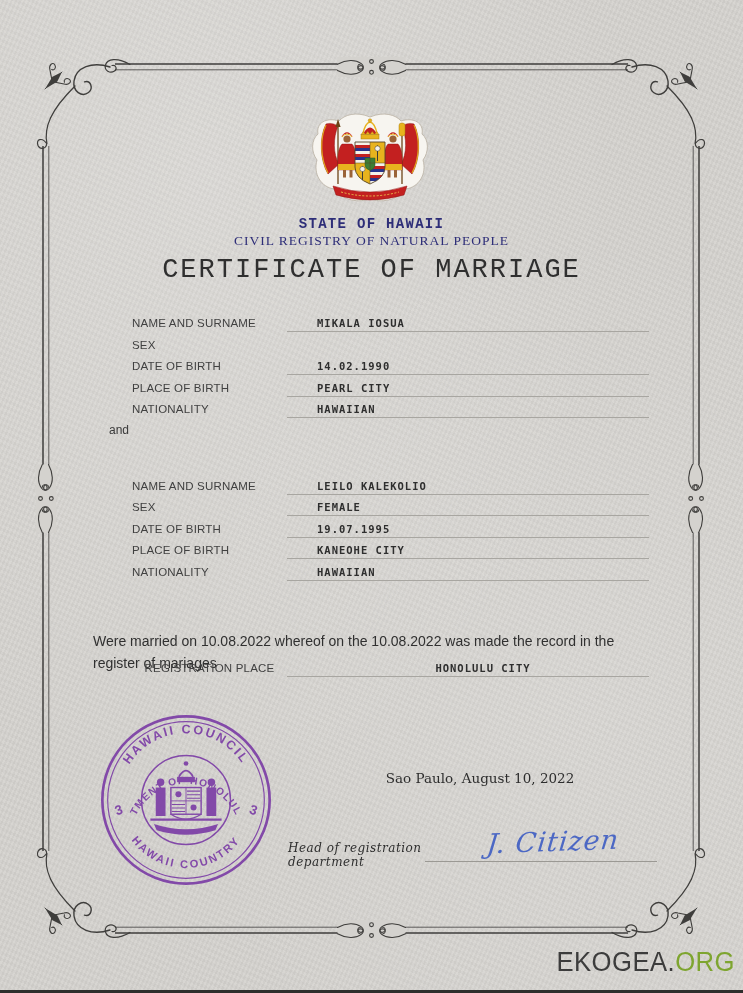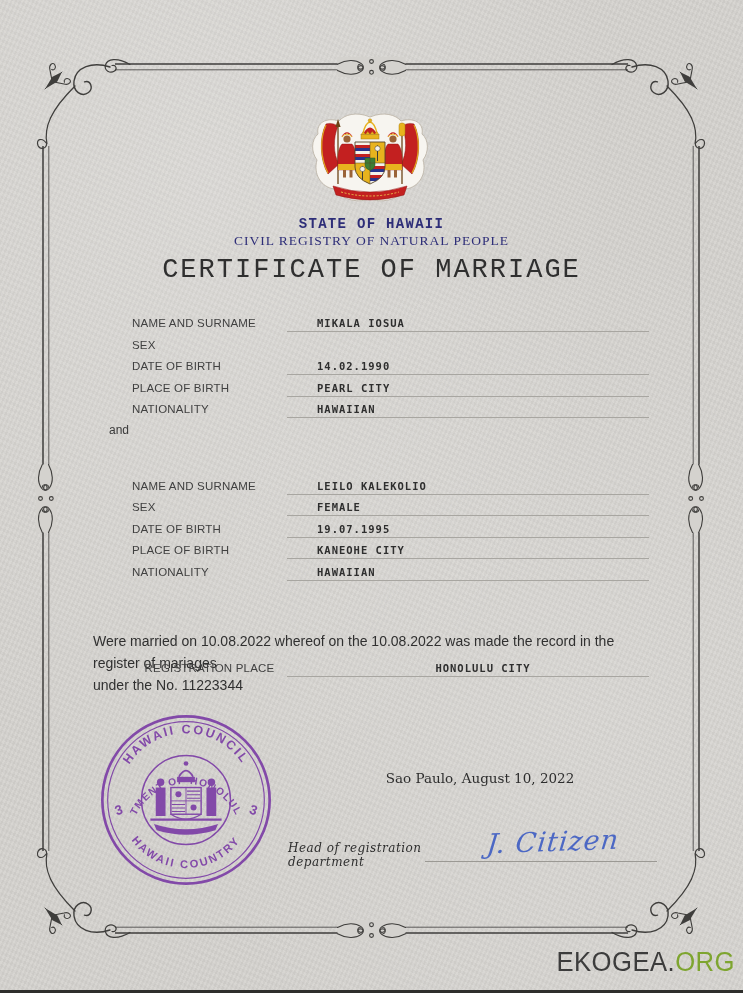--- a/index.html
+++ b/index.html
@@ -197,21 +197,20 @@
       <div class="fline">KANEOHE CITY</div>
     </div>
     <div class="fieldrow">
       <div class="flabel">NATIONALITY</div>
       <div class="fline">HAWAIIAN</div>
     </div>
   </div>
 
   <div class="abs statement">
     <div>Were married on 10.08.2022 whereof on the 10.08.2022 was made the record in the register of mariages</div>
-    <div>under the No. 11223344</div>
   </div>
 
   <div class="fields" style="top:655.4px;text-align:center;">
     <div class="fieldrow">
       <div class="flabel">REGISTRATION PLACE</div>
       <div class="fline">HONOLULU CITY</div>
     </div>
   </div>
 
   <svg class="abs" style="left:97px;top:711px;opacity:.92;" width="178" height="178" viewBox="0 0 200 200">

